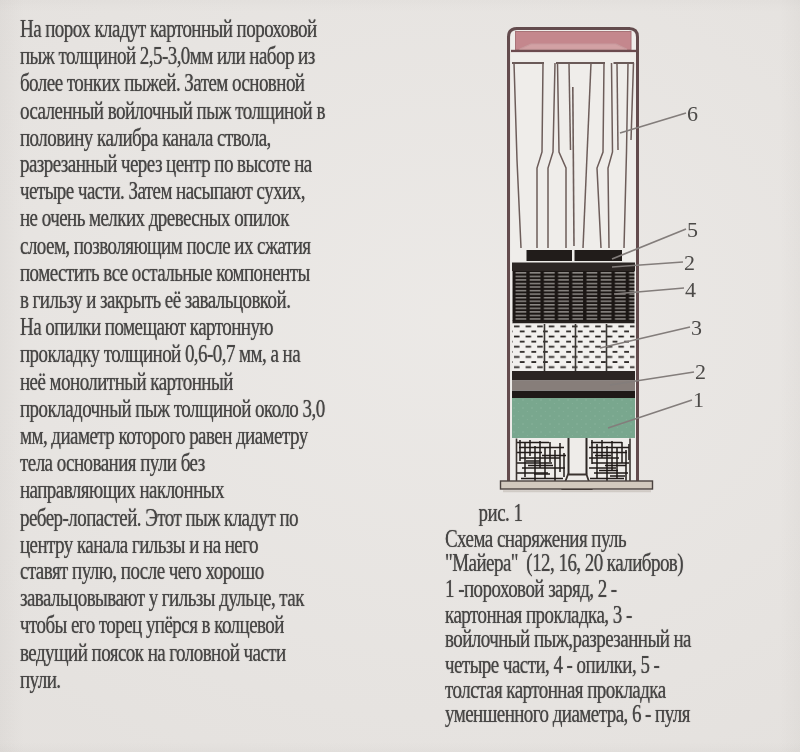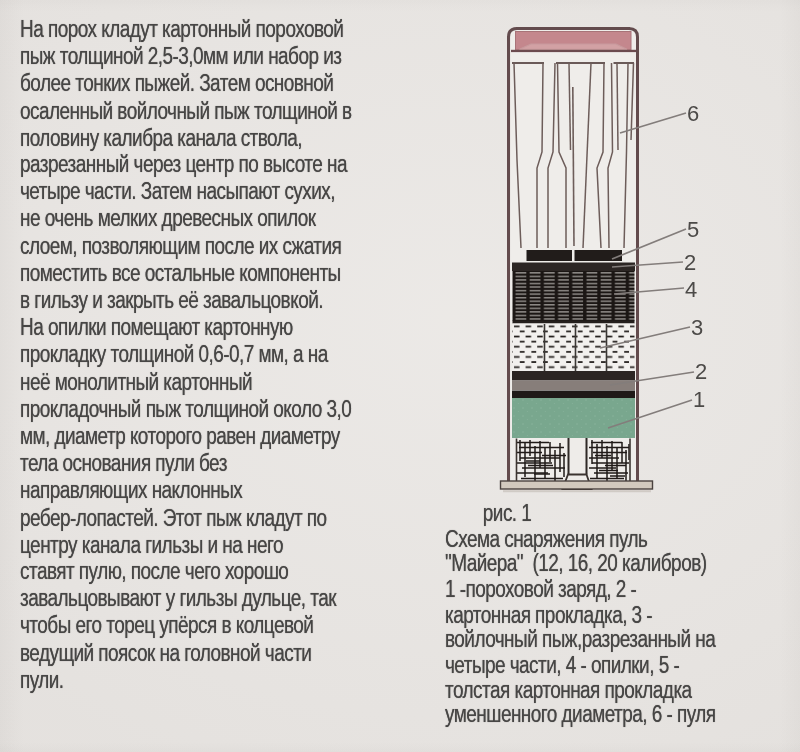--- a/index.html
+++ b/index.html
@@ -1,17 +1,17 @@
 <!DOCTYPE html>
 <html><head>
 <meta charset="utf-8">
 <style>
   html,body{margin:0;padding:0;}
   #page{position:relative;width:800px;height:752px;overflow:hidden;
-        background:#e9e6e3;font-family:Liberation Sans, sans-serif;}
+        background:#e9e6e3;font-family:Liberation Serif, serif;}
   .txt{position:absolute;color:#474645;white-space:pre;
        font-size:19px;letter-spacing:-0.55px;
        transform:scaleY(1.28);transform-origin:0 0;
        text-shadow:0 0 0.7px rgba(80,78,76,0.9);}
 </style>
 </head>
 <body>
 <div id="page">
 
   <div style="position:absolute;left:0;top:0;width:24px;height:752px;background:linear-gradient(90deg,rgba(125,120,117,0.06),rgba(125,120,117,0.0));"></div>

